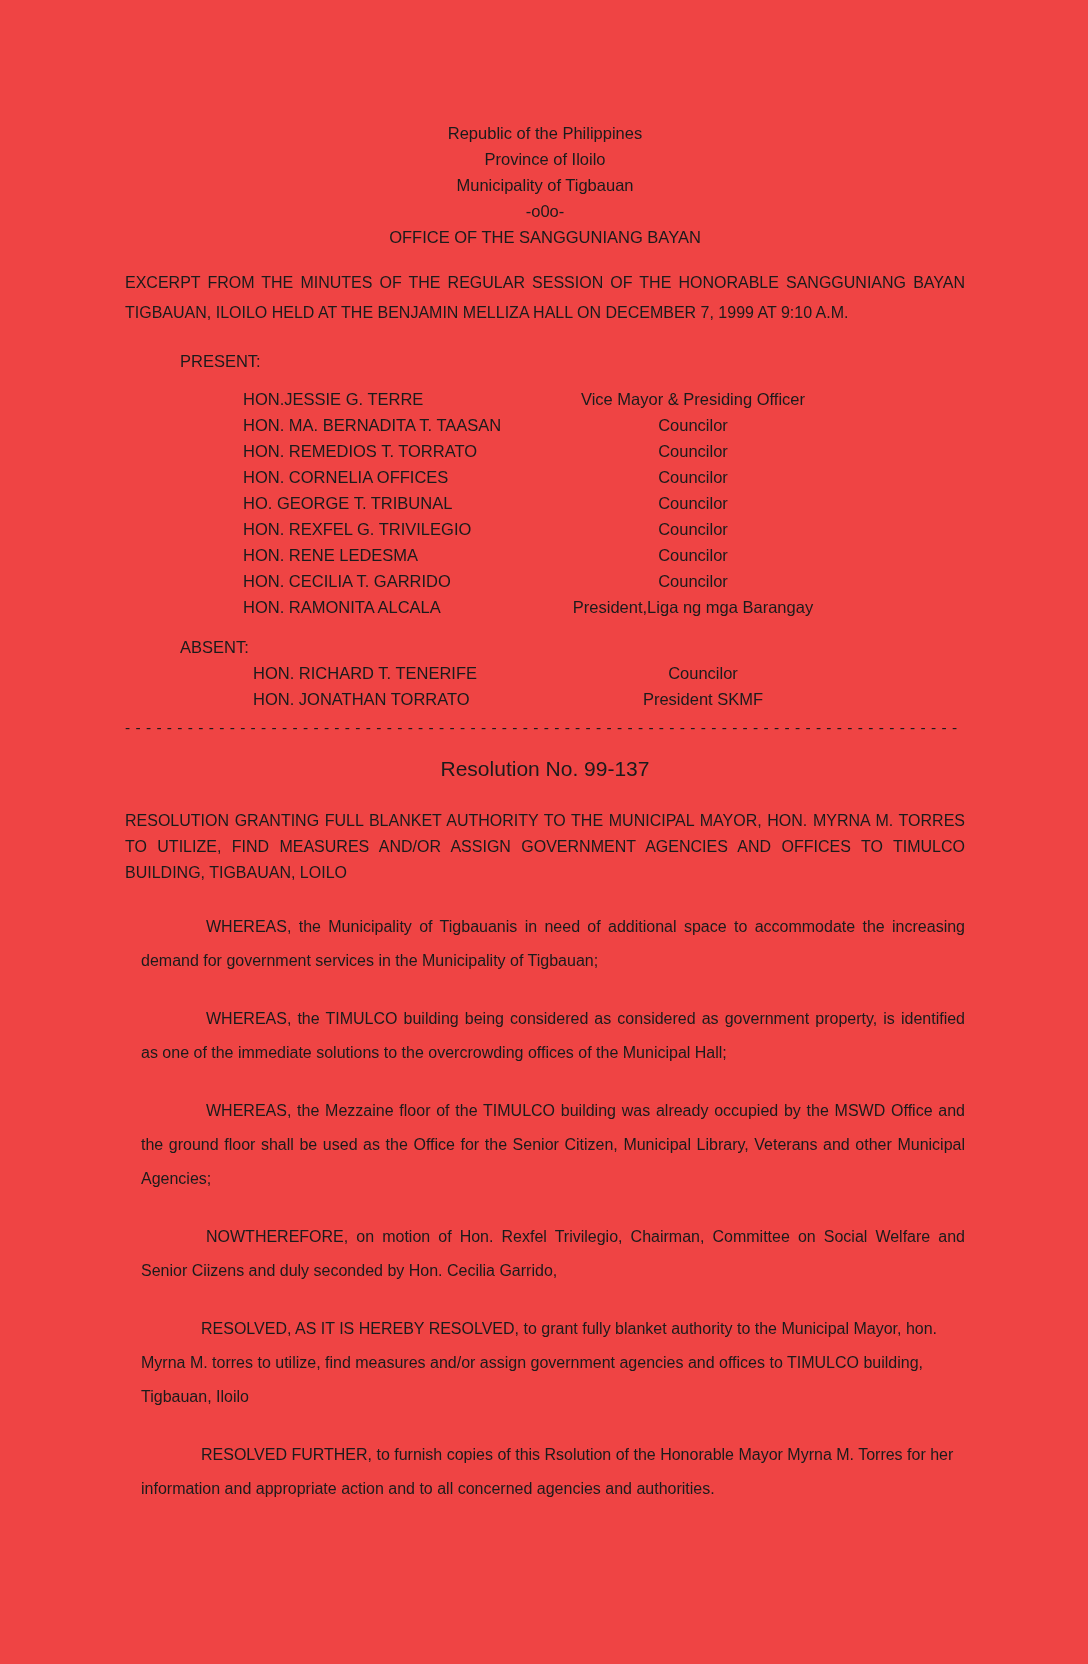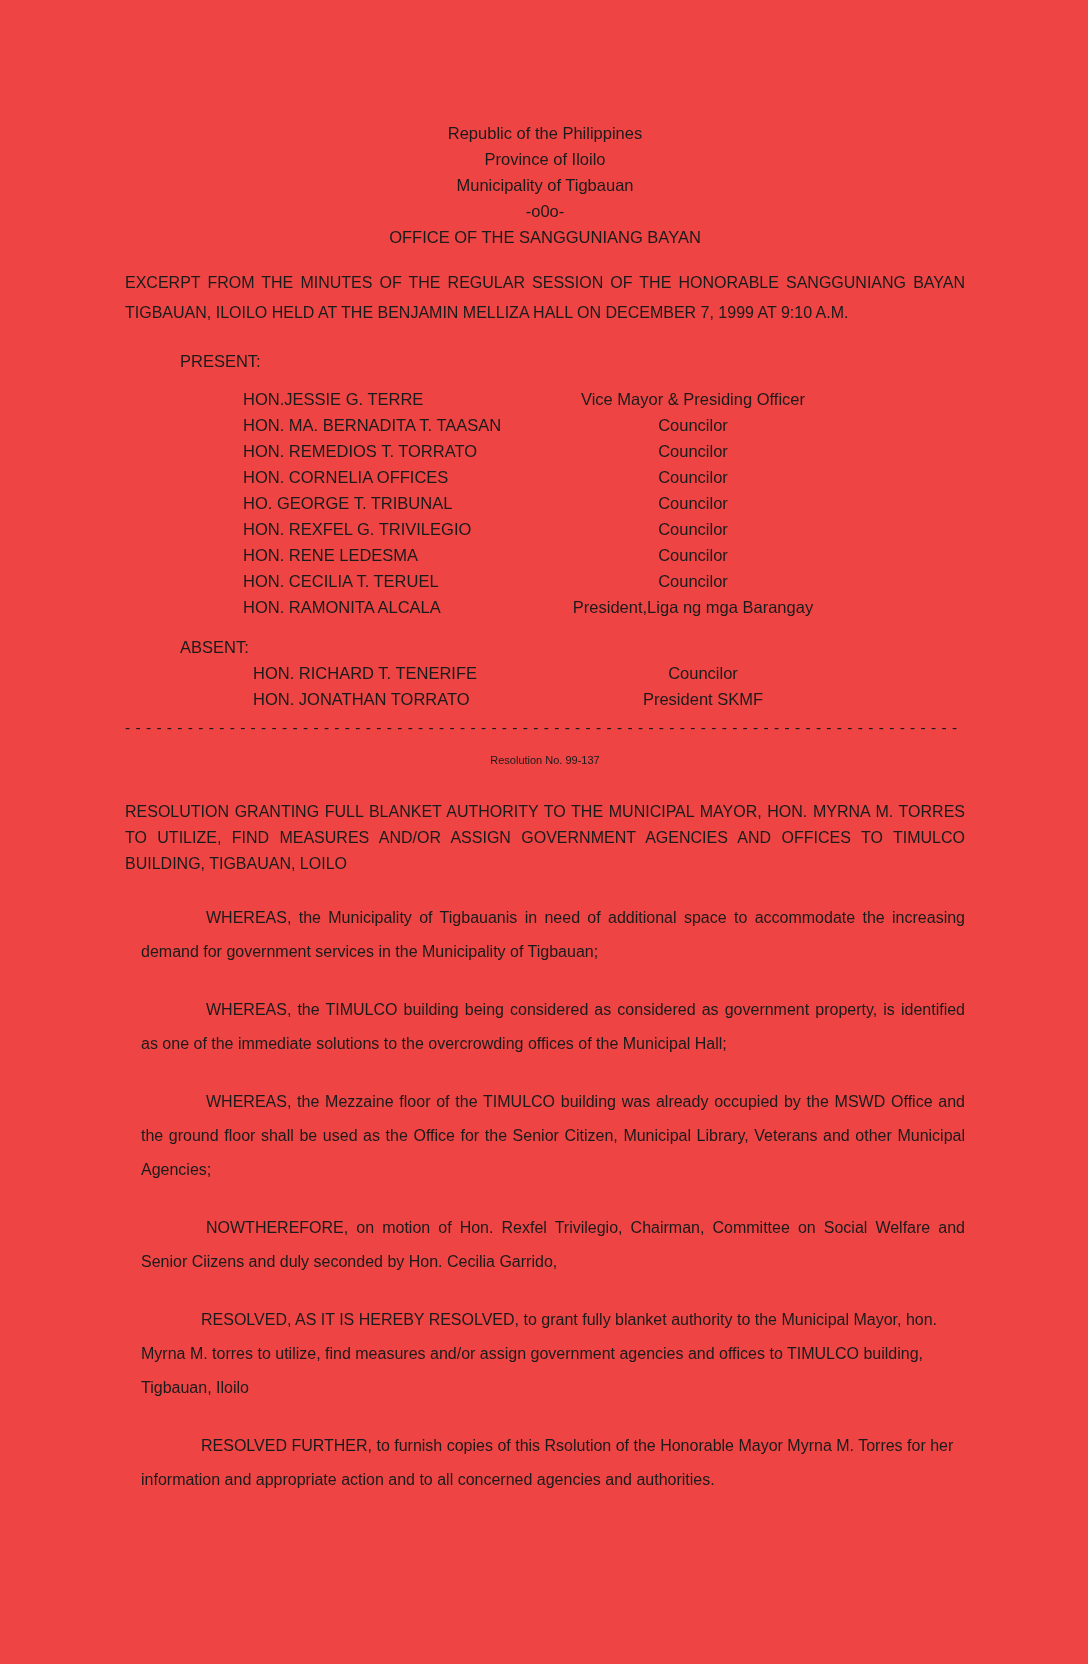--- a/index.html
+++ b/index.html
@@ -32,22 +32,22 @@
   .row .name { width: 300px; white-space: nowrap; }
   .row .title { width: 300px; text-align: center; white-space: nowrap; }
   .absent-label { margin-top: 14px; }
   .dashes {
     margin-top: 6px;
     font-size: 15.5px; line-height: 20px;
     white-space: nowrap; overflow: hidden;
     letter-spacing: 0.5px;
   }
   .res-no {
-    margin-top: 9px; text-align: center;
-    font-size: 11px; line-height: 26px;
+    margin-top: 18px; text-align: center;
+    font-size: 21px; line-height: 26px;
   }
   .res-title {
     margin-top: 26px;
     font-size: 16px; line-height: 26px;
     text-align: justify;
   }
   .clause {
     margin-top: 24px;
     font-size: 16px; line-height: 34px; margin-left: 16px;
   }
@@ -94,21 +94,21 @@
     </div>
     <div class="row">
       <span class="name">HON. REXFEL G. TRIVILEGIO</span>
       <span class="title">Councilor</span>
     </div>
     <div class="row">
       <span class="name">HON. RENE LEDESMA</span>
       <span class="title">Councilor</span>
     </div>
     <div class="row">
-      <span class="name">HON. CECILIA T. TERUEL</span>
+      <span class="name">HON. CECILIA T. GARRIDO</span>
       <span class="title">Councilor</span>
     </div>
     <div class="row">
       <span class="name">HON. RAMONITA ALCALA</span>
       <span class="title">President,Liga ng mga Barangay</span>
     </div>
   </div>
 
   <div class="section-label absent-label">ABSENT:</div>
 

